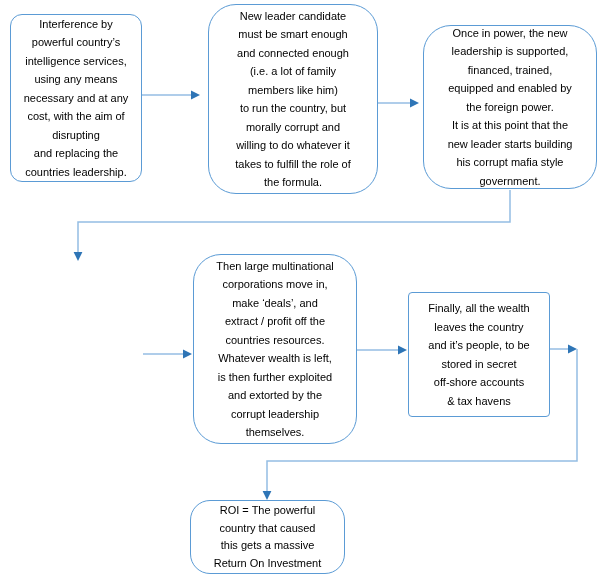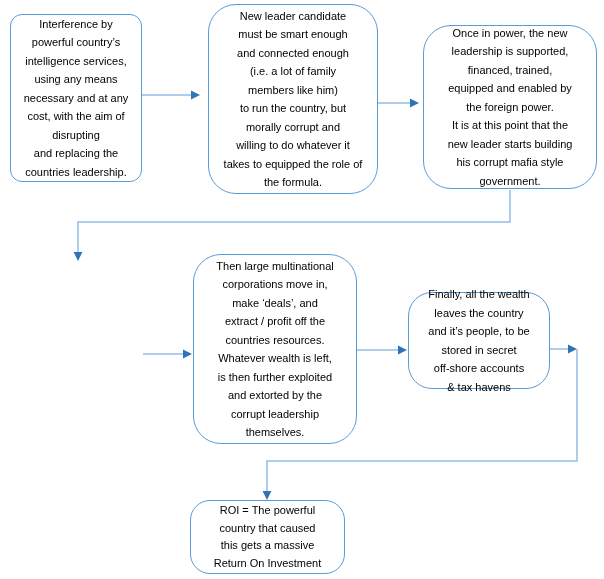--- a/index.html
+++ b/index.html
@@ -33,21 +33,21 @@
     font-size: 11px;
     line-height: 18.5px;
     padding: 0 3px;
   }
   .node .txt { display: block; white-space: pre-line; }
   .n1 { left: 10px;  top: 14px;  width: 132px; height: 168px; border-radius: 12px; }
   .n2 { left: 208px; top: 4px;   width: 170px; height: 190px; }
   .n3 { left: 423px; top: 25px;  width: 174px; height: 164px; }
   .n4 { left: 18px;  top: 262px; width: 125px; height: 173px; }
   .n5 { left: 193px; top: 254px; width: 164px; height: 190px; }
-  .n6 { left: 408px; top: 292px; width: 142px; height: 97px; border-radius: 24px; }
+  .n6 { left: 408px; top: 292px; width: 142px; height: 125px; border-radius: 4px; }
   .n7 { left: 190px; top: 500px; width: 155px; height: 74px;  border-radius: 20px; line-height: 17.5px; }
   svg.overlay {
     position: absolute;
     left: 0; top: 0;
     width: 604px; height: 579px;
     pointer-events: none;
   }
   svg .conn { stroke: var(--connector-color); stroke-width: 1.5; fill: none; }
   svg .head { fill: var(--arrowhead-color); stroke: none; }
 </style>
@@ -99,21 +99,21 @@
 
   <div class="node n2">
     <span class="txt">New leader candidate
 must be smart enough
 and connected enough
 (i.e. a lot of family
 members like him)
 to run the country, but
 morally corrupt and
 willing to do whatever it
-takes to equipped the role of
+takes to fulfill the role of
 the formula.</span>
   </div>
 
   <div class="node n3">
     <span class="txt">Once in power, the new
 leadership is supported,
 financed, trained,
 equipped and enabled by
 the foreign power.
 It is at this point that the

